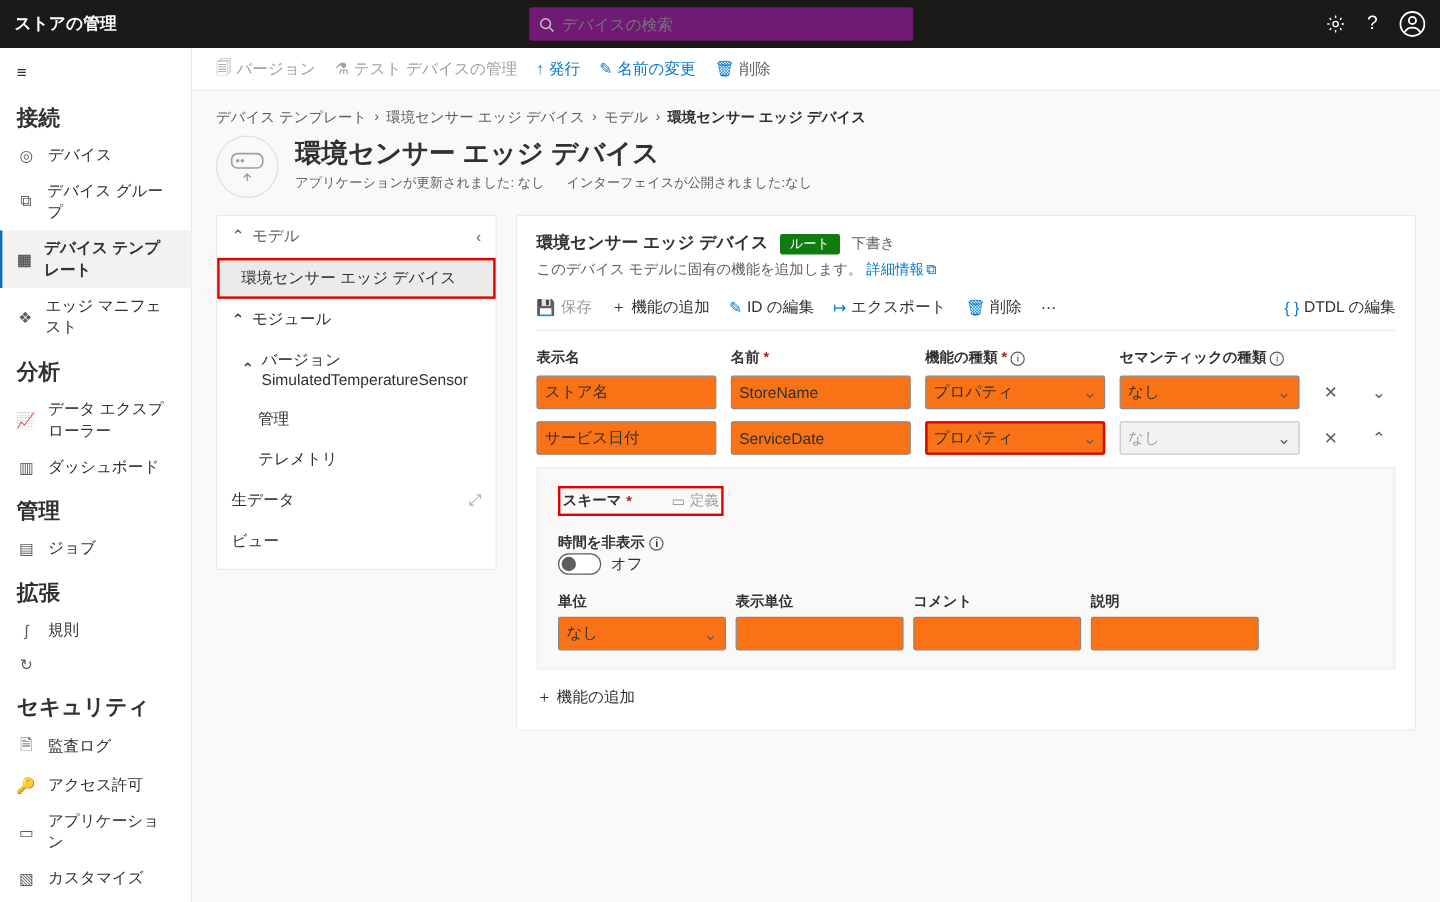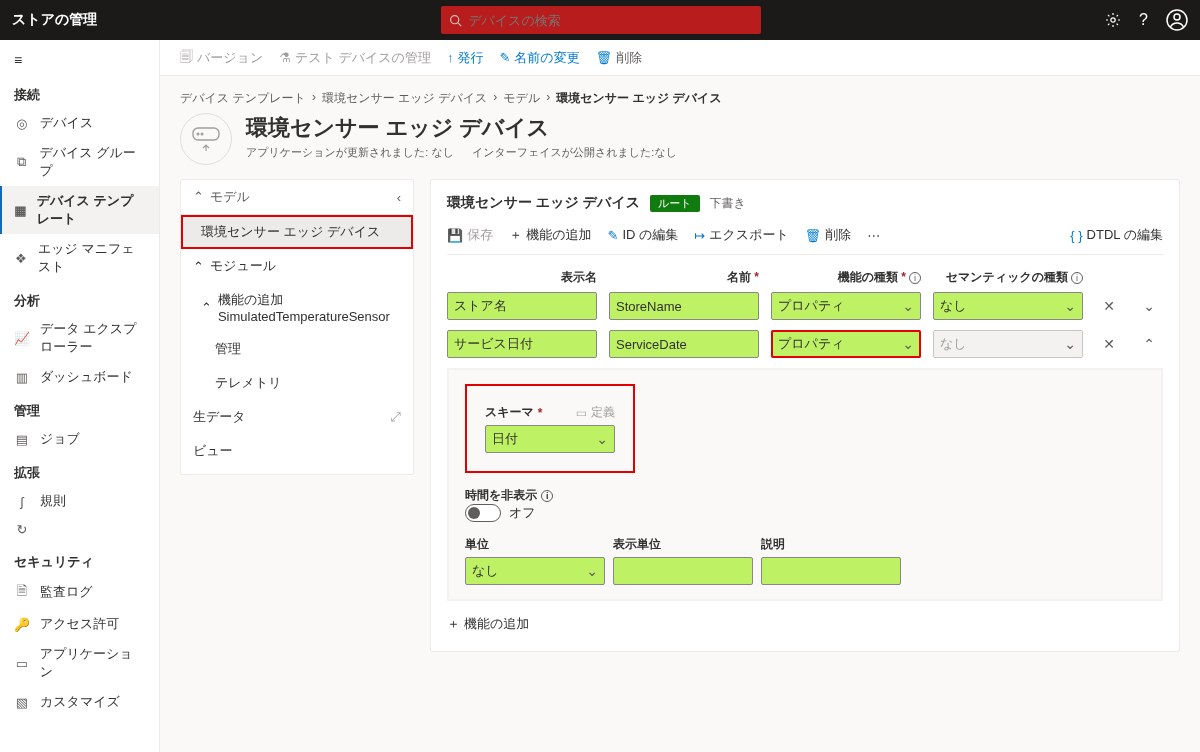--- a/index.html
+++ b/index.html
@@ -1,28 +1,28 @@
 <!DOCTYPE html>
 <html><head>
 <meta charset="utf-8">
 <style>
 * { box-sizing: border-box; margin: 0; padding: 0; font-family: "Segoe UI", Arial, sans-serif; }
 body { background: #fff; color: #323130; font-size: 13px; overflow-x: hidden; }
 .header { background: #1b1a19; color: #fff; height: 40px; display: flex; align-items: center; padding: 16px 12px; }
 .header-title { font-size: 14px; font-weight: 600; }
 .header-center { flex: 1; display: flex; justify-content: center; }
-.search-box { width: 320px; height: 28px; background: #b91c1c; border-radius: 2px; display: flex; align-items: center; padding: 0 8px; color: #c8c6c4; }
+.search-box { width: 320px; height: 28px; background: #701a75; border-radius: 2px; display: flex; align-items: center; padding: 0 8px; color: #c8c6c4; }
 .search-box svg { flex: none; margin-right: 6px; }
 .search-input { background: transparent; border: none; color: #c8c6c4; font-size: 13px; width: 100%; outline: none; }
 .header-icons { display: flex; gap: 18px; align-items: center; }
 .header-icons span { cursor: pointer; }
 .layout { display: flex; height: calc(752px - 40px); }
 .sidebar { width: 160px; border-right: 1px solid #edebe9; overflow-y: auto; background: #fff; padding-top: 4px; }
 .sidebar-hamburger { padding: 8px 14px; cursor: pointer; font-size: 14px; }
-.side-group { font-size: 13px; font-weight: 600; color: #323130; padding: 10px 14px 4px; }
+.side-group { font-size: 18px; font-weight: 600; color: #323130; padding: 10px 14px 4px; }
 .side-item { display: flex; align-items: center; gap: 10px; padding: 6px 14px; cursor: pointer; color: #323130; font-size: 13px; }
 .side-item.active { border-left: 2px solid #136bb7; background: #f3f2f1; font-weight: 600; padding-left: 12px; }
 .side-icon { width: 16px; display: inline-flex; justify-content: center; color: #605e5c; }
 .main { flex: 1; background: #faf9f8; overflow: auto; }
 .toolbar { height: 36px; display: flex; align-items: center; gap: 16px; padding: 0 20px; border-bottom: 1px solid #edebe9; background: #fff; font-size: 13px; }
 .tb-item { display: flex; align-items: center; gap: 4px; color: #323130; cursor: pointer; }
 .tb-item.disabled { color: #a19f9d; }
 .tb-publish { color: #0078d4; }
 .tb-rename { color: #0078d4; }
 .tb-delete { color: #605e5c; }
@@ -50,24 +50,24 @@
 .card-desc { font-size: 12px; color: #605e5c; margin-top: 4px; }
 .card-desc a { color: #0078d4; text-decoration: none; }
 .popout { color: #0078d4; margin-left: 2px; }
 .cmd-bar { display: flex; align-items: center; gap: 16px; margin-top: 14px; padding-bottom: 10px; border-bottom: 1px solid #edebe9; font-size: 13px; }
 .cmd { display: flex; align-items: center; gap: 4px; cursor: pointer; color: #323130; }
 .cmd.disabled { color: #a19f9d; }
 .cmd-blue { color: #0078d4; }
 .cmd-spacer { flex: 1; }
 .grid { margin-top: 14px; }
 .grid-header, .grid-row { display: grid; grid-template-columns: 150px 150px 150px 150px 28px 28px; gap: 12px; align-items: center; }
-.grid-header { font-size: 12px; font-weight: 600; color: #323130; margin-bottom: 6px; text-align: right; }
+.grid-header { font-size: 12px; font-weight: 600; color: #323130; margin-bottom: 6px; }
 .grid-header .req::after { content: " *"; color: #a4262c; }
 .grid-header .info { font-weight: normal; color: #605e5c; border: 1px solid #605e5c; border-radius: 50%; width: 12px; height: 12px; display: inline-flex; align-items: center; justify-content: center; font-size: 9px; margin-left: 3px; }
-.field { height: 28px; border: 1px solid #8a8886; border-radius: 2px; padding: 0 6px; display: flex; align-items: center; font-size: 13px; background: #bef264; }
+.field { height: 28px; border: 1px solid #8a8886; border-radius: 2px; padding: 0 6px; display: flex; align-items: center; font-size: 13px; background: #f97316; }
 .field.sel { justify-content: space-between; }
 .field.sel::after { content: "⌄"; color: #605e5c; font-size: 14px; }
 .field.disabled { background: #f3f2f1; border-color: #c8c6c4; color: #a19f9d; }
 .row-action { color: #605e5c; cursor: pointer; text-align: center; font-size: 14px; }
 .grid-row { margin-bottom: 10px; }
 .expand-panel { margin-top: 4px; border: 2px solid #f3f2f1; background: #faf9f8; padding: 14px 16px; }
 .expand-panel .prop-block { margin-bottom: 14px; }
 .prop-label { font-size: 12px; font-weight: 600; display: flex; align-items: center; gap: 4px; }
 .prop-label .req { color: #a4262c; }
 .prop-label .right { margin-left: auto; font-weight: normal; color: #a19f9d; display: flex; align-items: center; gap: 4px; }
@@ -238,21 +238,21 @@
           </div>
           <div class="tree-item l1 selected hl-red">
               <span>環境センサー エッジ デバイス</span>
             </div>
           <div class="tree-item">
               <span>⌃</span>
               <span>モジュール</span>
             </div>
           <div class="tree-item l1">
               <span>⌃</span>
-              <span>機能の追加 SimulatedTemperatureSensor</span>
+              <span>バージョン SimulatedTemperatureSensor</span>
             </div>
           <div class="tree-item l2">
               <span>管理</span>
             </div>
           <div class="tree-item l2">
               <span>テレメトリ</span>
             </div>
           <div class="tree-item viewrow">
               <span>生データ</span>
               <span style="color:#a19f9d;">⤢</span>
@@ -260,20 +260,24 @@
           <div class="tree-item">
               <span>ビュー</span>
             </div>
         </div>
 
         <div class="card">
           <div class="card-head">
             <span class="card-title">環境センサー エッジ デバイス</span>
             <span class="badge-root">ルート</span>
             <span class="draft">下書き</span>
+          </div>
+          <div class="card-desc">
+            <span>このデバイス モデルに固有の機能を追加します。</span>
+            <a href="#">詳細情報</a><span class="popout">⧉</span>
           </div>
 
           <div class="cmd-bar">
             <div class="cmd disabled">
                 <span>💾</span>
                 <span>保存</span>
               </div>
             <div class="cmd">
                 <span>＋</span>
                 <span>機能の追加</span>
@@ -338,32 +342,29 @@
                   <span>プロパティ</span>
                 </div>
               <div class="field sel disabled">
                   <span>なし</span>
                 </div>
               <div class="row-action">✕</div>
               <div class="row-action">⌃</div>
             </div>
 
             <div class="expand-panel">
-              <div class="prop-block hl-red" style="padding:20px;display:inline-block;">
+              <div class="prop-block hl-red" style="padding:4px;display:inline-block;">
                 <div class="prop-label" style="width:130px;">
                   <span>スキーマ</span>
                     <span class="req">*</span>
                   <span class="right">
                       <span>▭</span>
                       <span>定義</span>
                     </span>
                 </div>
-                <div class="field sel schema-box">
-                    <span>日付</span>
-                  </div>
               </div>
 
               <div class="prop-block">
                 <div class="prop-label">
                     <span>時間を非表示</span>
                     <span class="info" style="border:1px solid #605e5c;border-radius:50%;width:12px;height:12px;display:inline-flex;align-items:center;justify-content:center;font-size:9px;">i</span>
                   </div>
                 <div class="toggle">
                   <div class="toggle-pill"></div>
                   <span>オフ</span>
@@ -380,20 +381,26 @@
                     </div>
                 </div>
                 <div>
                   <div class="prop-label">
                       <span>表示単位</span>
                     </div>
                   <div class="field" style="margin-top:4px;"></div>
                 </div>
                 <div>
                   <div class="prop-label">
+                      <span>コメント</span>
+                    </div>
+                  <div class="field" style="margin-top:4px;"></div>
+                </div>
+                <div>
+                  <div class="prop-label">
                       <span>説明</span>
                     </div>
                   <div class="field" style="margin-top:4px;"></div>
                 </div>
               </div>
             </div>
           </div>
 
           <div class="add-cap">
             <span>＋</span>

